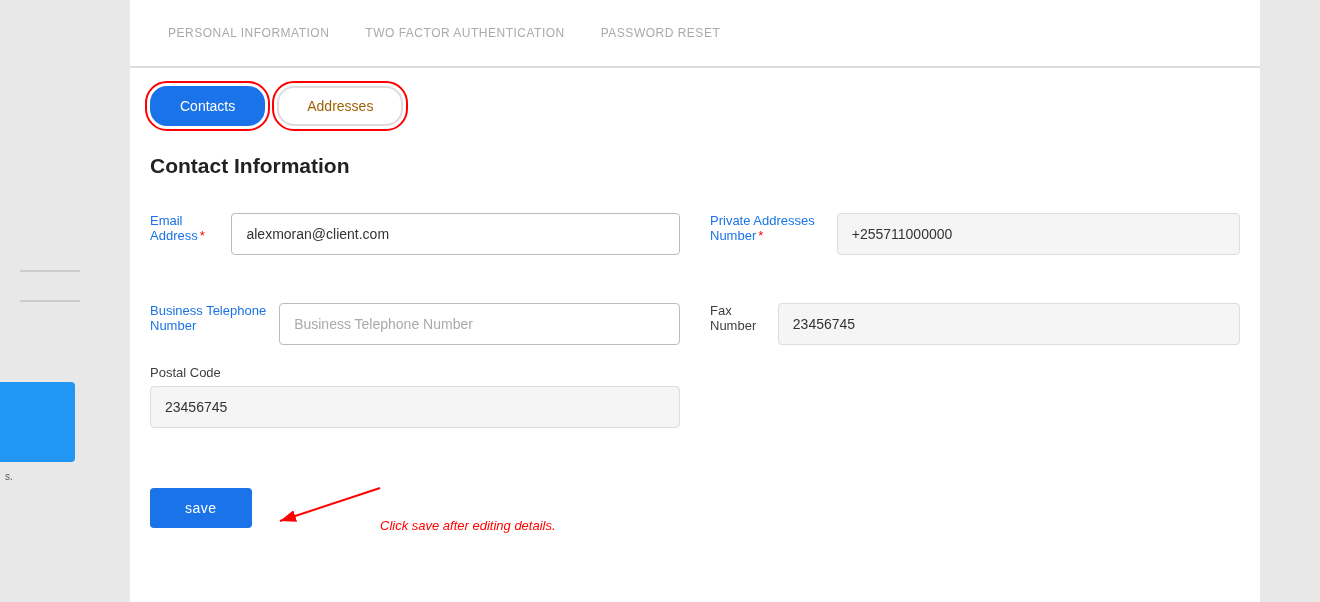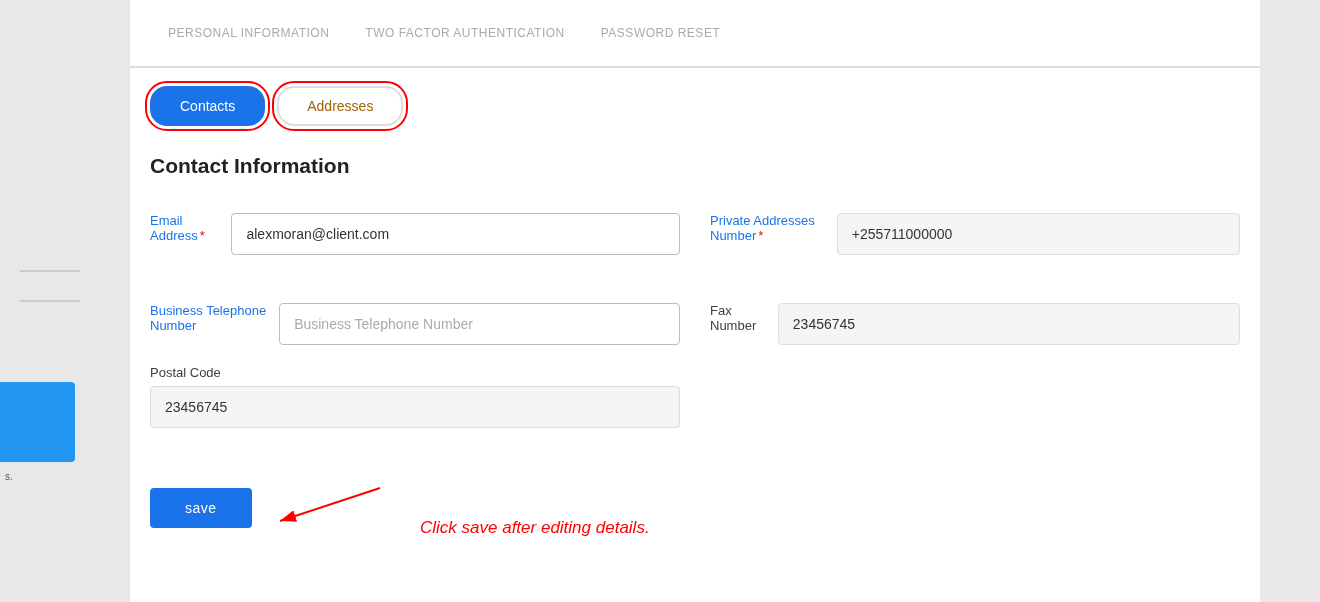--- a/index.html
+++ b/index.html
@@ -234,24 +234,23 @@
       position: absolute;
       left: 120px;
       top: -5px;
     }
 
     .annotation-text {
       position: absolute;
       left: 230px;
       top: 30px;
       color: red;
-      font-size: 17px;
+      font-size: 13px;
       font-style: italic;
       white-space: nowrap;
-      margin-left: 40px;
     }
 
     
     .right-stub {
       width: 60px;
       background: #e8e8e8;
       min-height: 602px;
     }
   </style>
 </head>

